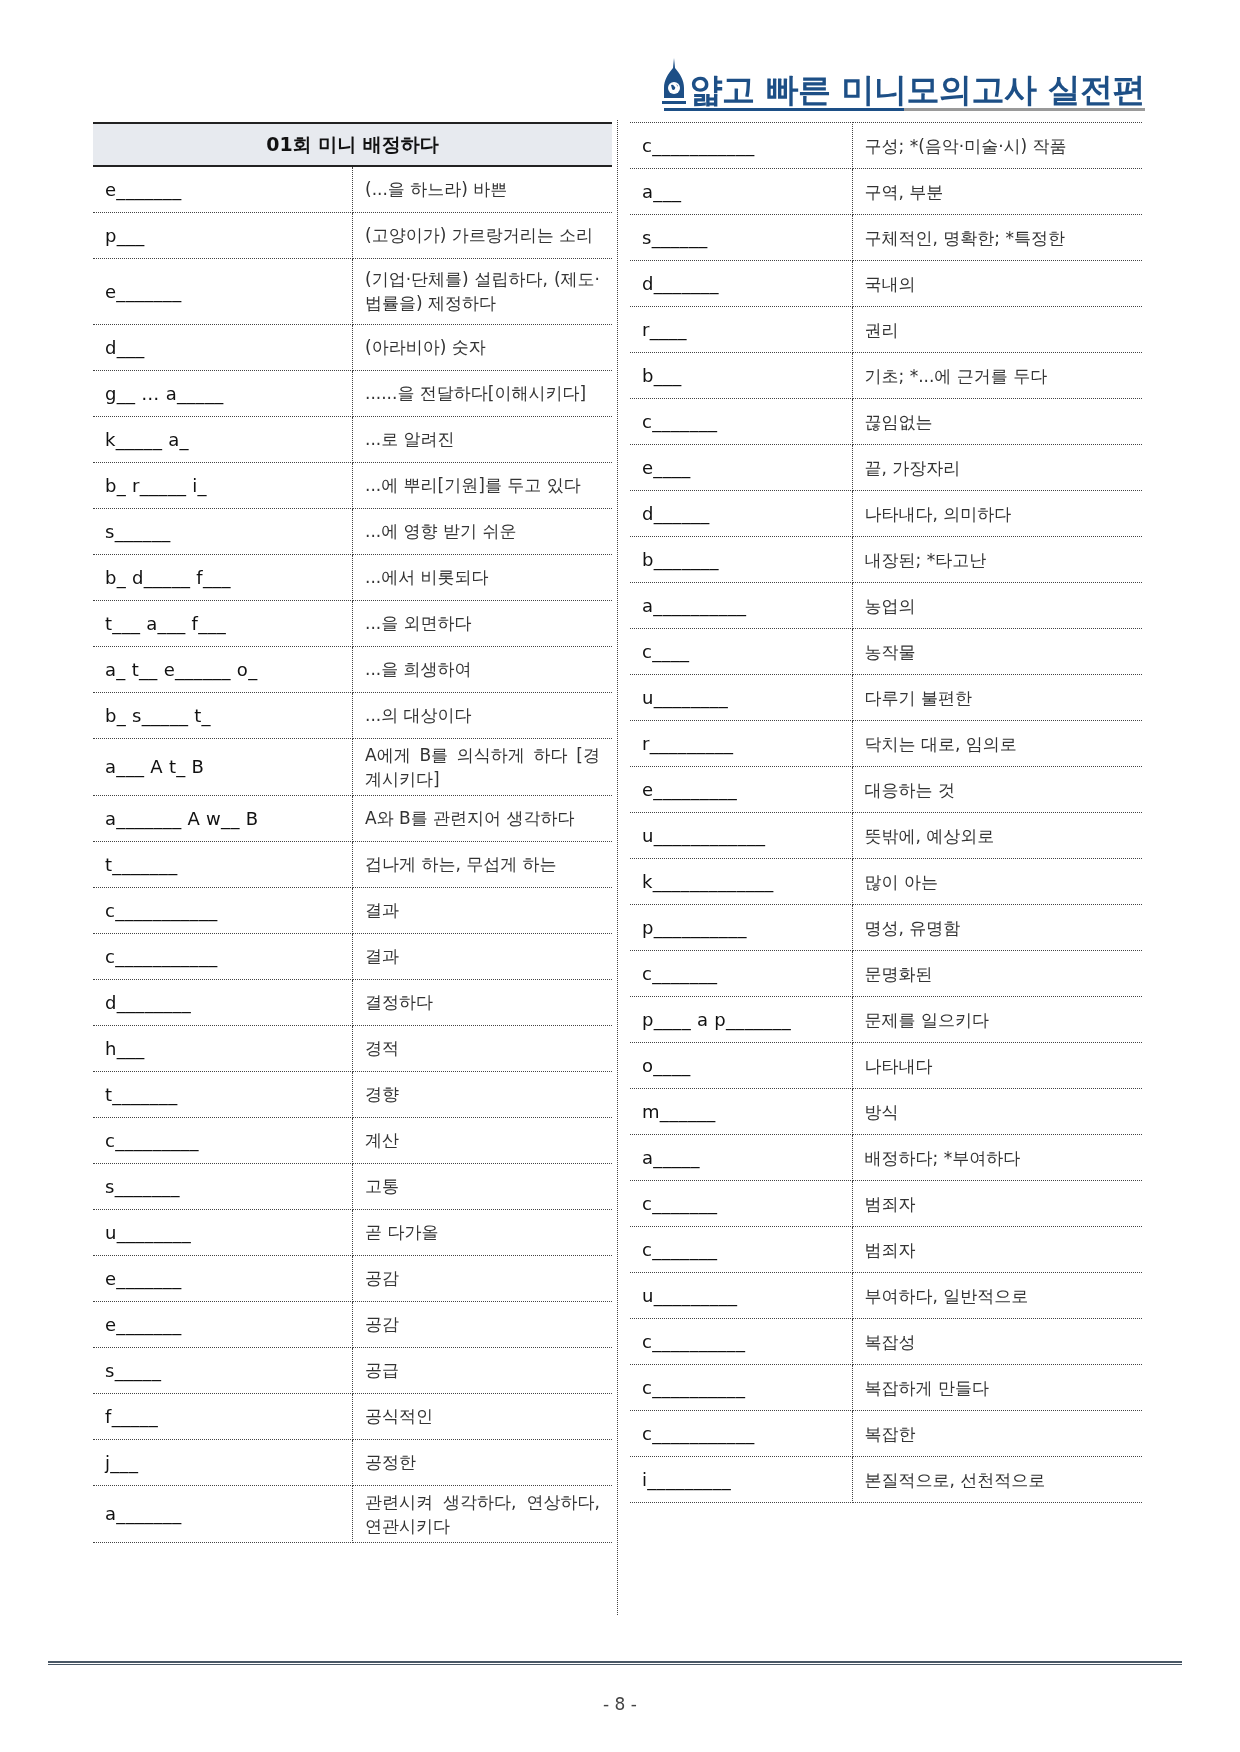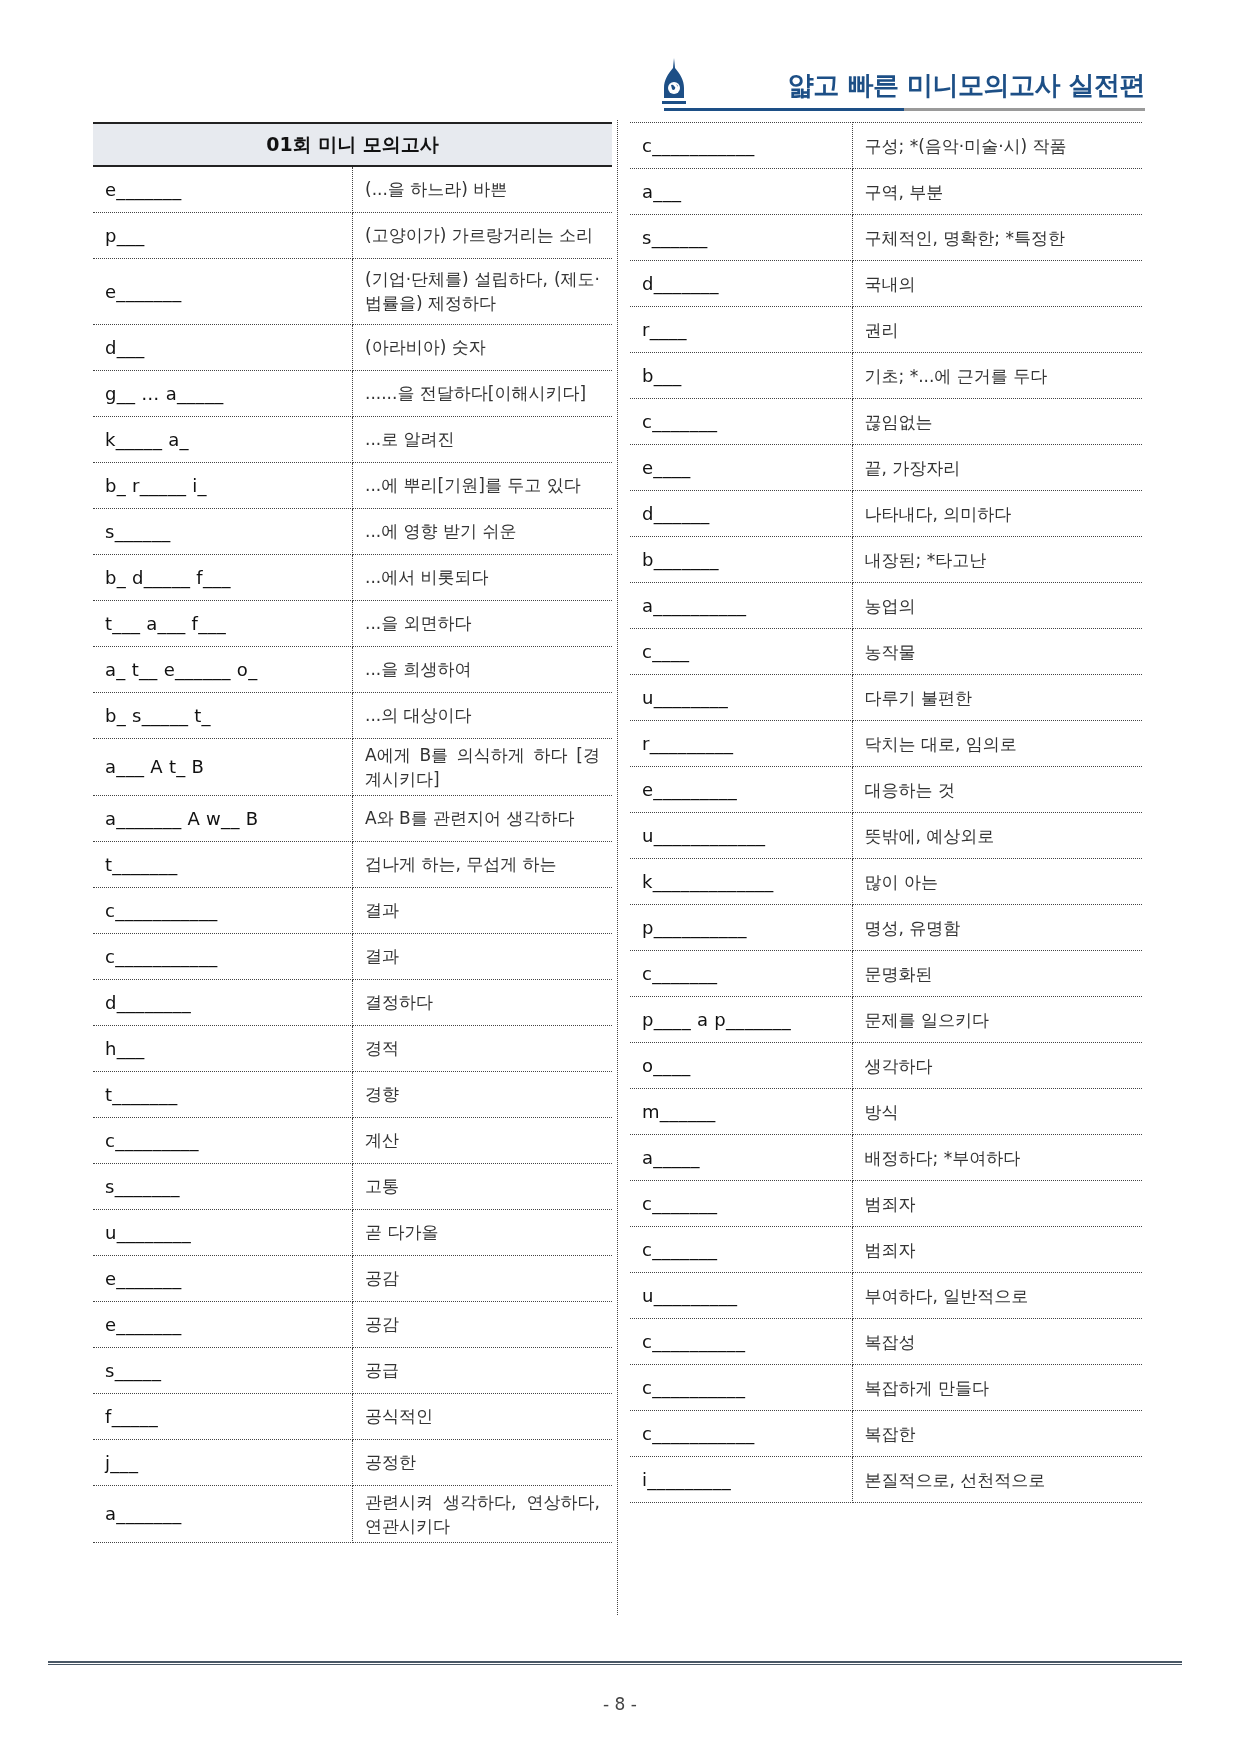--- a/index.html
+++ b/index.html
@@ -1,21 +1,21 @@
 <!DOCTYPE html>
 <html><head>
   <meta charset="utf-8">
   <style>
     * { box-sizing: border-box; margin: 0; padding: 0; }
     html, body { width: 1240px; height: 1752px; background: #ffffff; }
     body { position: relative; font-family: "DejaVu Sans", "Liberation Sans", sans-serif; color: #222; }
 
     .header { position: absolute; left: 660px; top: 54px; width: 485px; height: 60px; }
     .logo { position: absolute; left: 0; top: 4px; width: 28px; height: 50px; }
-    .brand-title { position: absolute; right: 0; top: 14px; font-size: 26px; font-weight: bold; color: #1d4f86; letter-spacing: -0.5px; font-family: "DejaVu Sans", sans-serif; }
+    .brand-title { position: absolute; right: 0; top: 14px; font-size: 33px; font-weight: bold; color: #1d4f86; letter-spacing: -0.5px; font-family: "DejaVu Sans", sans-serif; }
     .header-rule { position: absolute; left: 4px; top: 54px; width: 481px; height: 3px; background: linear-gradient(to right, #1d4f86 0%, #1d4f86 50%, #9a9a9a 50%, #9a9a9a 100%); }
 
     .col-divider { position: absolute; left: 617px; top: 120px; width: 0; height: 1495px; border-left: 1px dotted #444; }
 
     table.vocab { position: absolute; border-collapse: collapse; table-layout: fixed; }
     table.left { left: 93px; top: 122px; width: 519px; }
     table.right { left: 630px; top: 122px; width: 512px; }
     table.vocab td { border-bottom: 1px dotted #444; vertical-align: middle; height: 46px; }
     table.right tr:first-child td { border-top: 1px dotted #444; }
     td.en { font-size: 18px; color: #111; padding-left: 12px; font-family: "DejaVu Sans", sans-serif; border-right: 1px dotted #444; letter-spacing: 0.3px; }
@@ -40,21 +40,21 @@
   </svg>
   <div class="brand-title">얇고 빠른 미니모의고사 실전편</div>
   <div class="header-rule"></div>
 </div>
 
 <div class="col-divider"></div>
 
 <table class="vocab left">
   <thead>
     <tr>
-        <th colspan="2" class="section-title">01회 미니 모의고사</th>
+        <th colspan="2" class="section-title">01회 미니 배정하다</th>
       </tr>
   </thead>
   <tbody id="left-body">
       <tr>
         <td class="en">e_______</td>
         <td class="ko">(...을 하느라) 바쁜</td>
       </tr>
       <tr>
         <td class="en">p___</td>
         <td class="ko">(고양이가) 가르랑거리는 소리</td>
@@ -247,21 +247,21 @@
       <tr>
         <td class="en">c_______</td>
         <td class="ko">문명화된</td>
       </tr>
       <tr>
         <td class="en">p____ a p_______</td>
         <td class="ko">문제를 일으키다</td>
       </tr>
       <tr>
         <td class="en">o____</td>
-        <td class="ko">생각하다</td>
+        <td class="ko">나타내다</td>
       </tr>
       <tr>
         <td class="en">m______</td>
         <td class="ko">방식</td>
       </tr>
       <tr>
         <td class="en">a_____</td>
         <td class="ko">배정하다; *부여하다</td>
       </tr>
       <tr>

